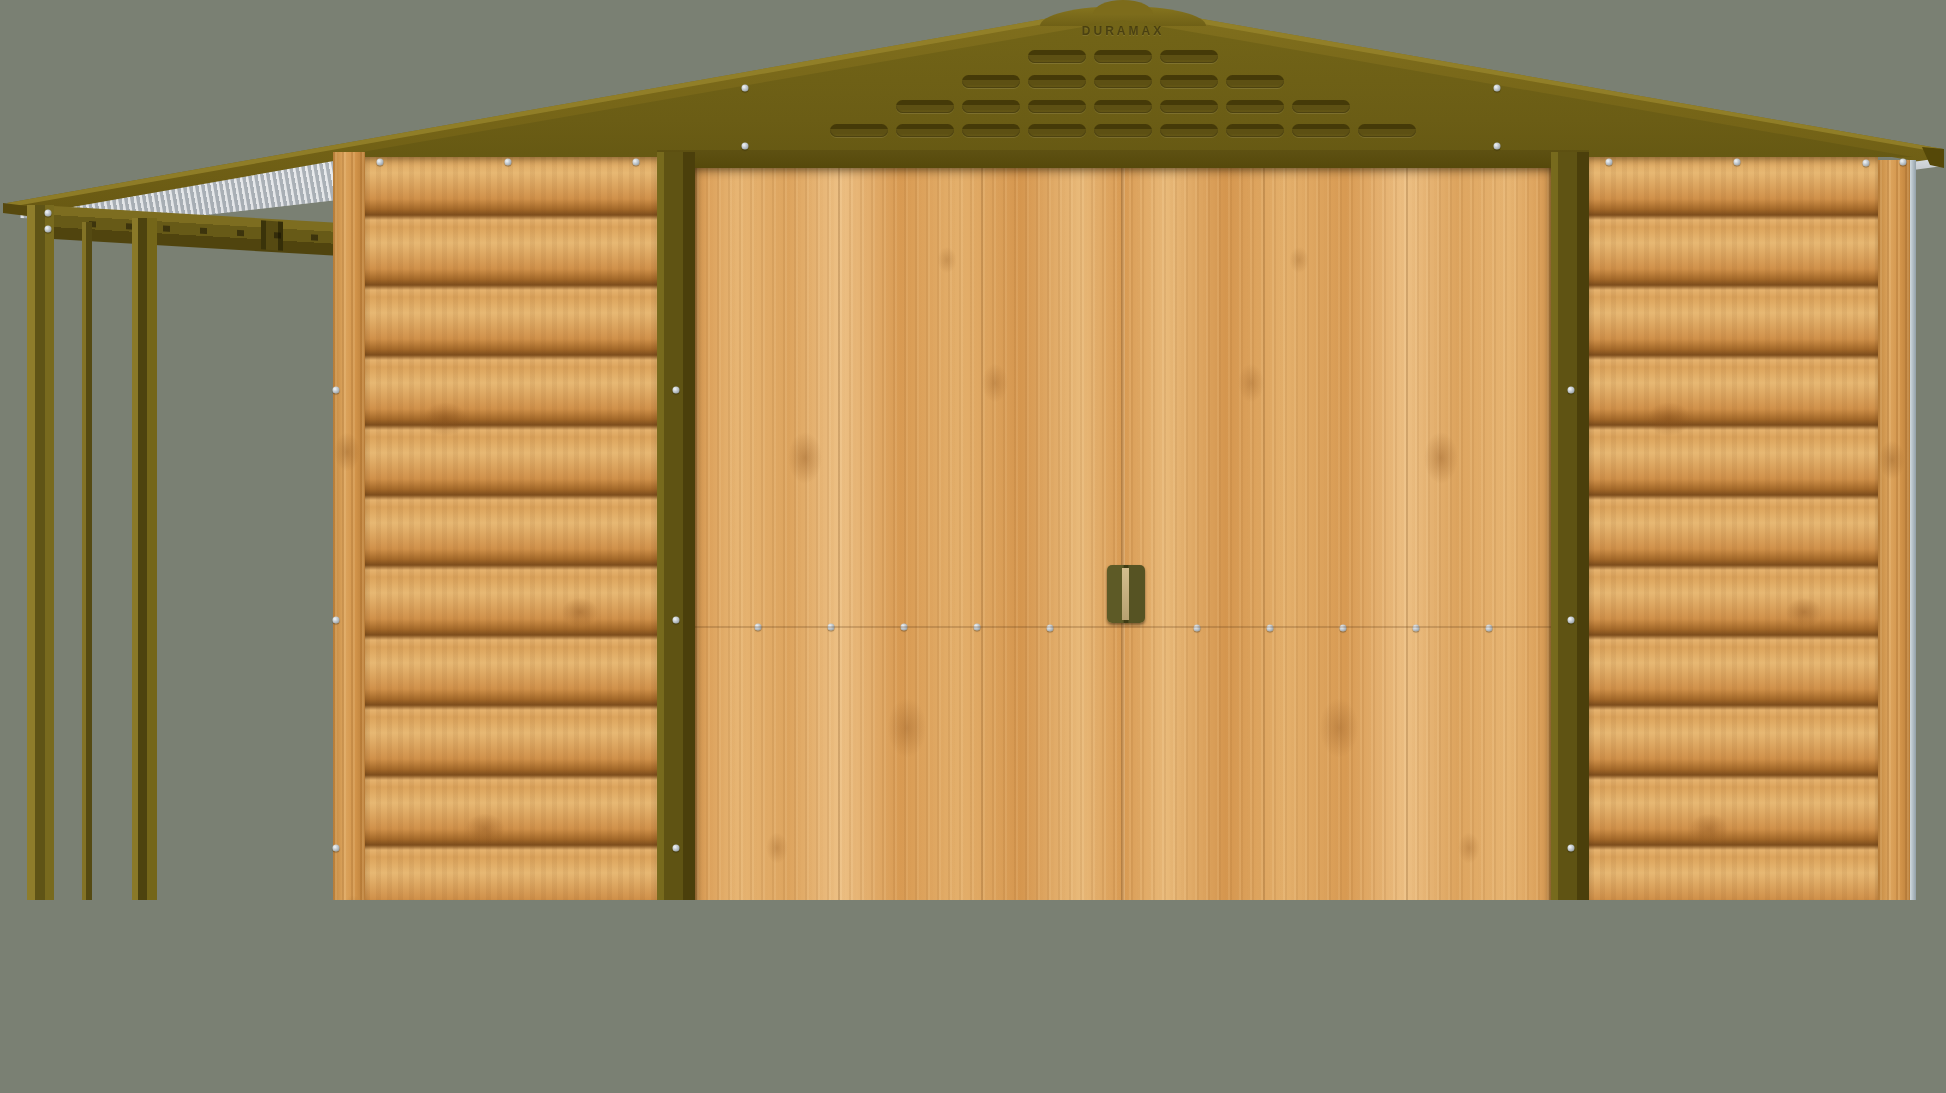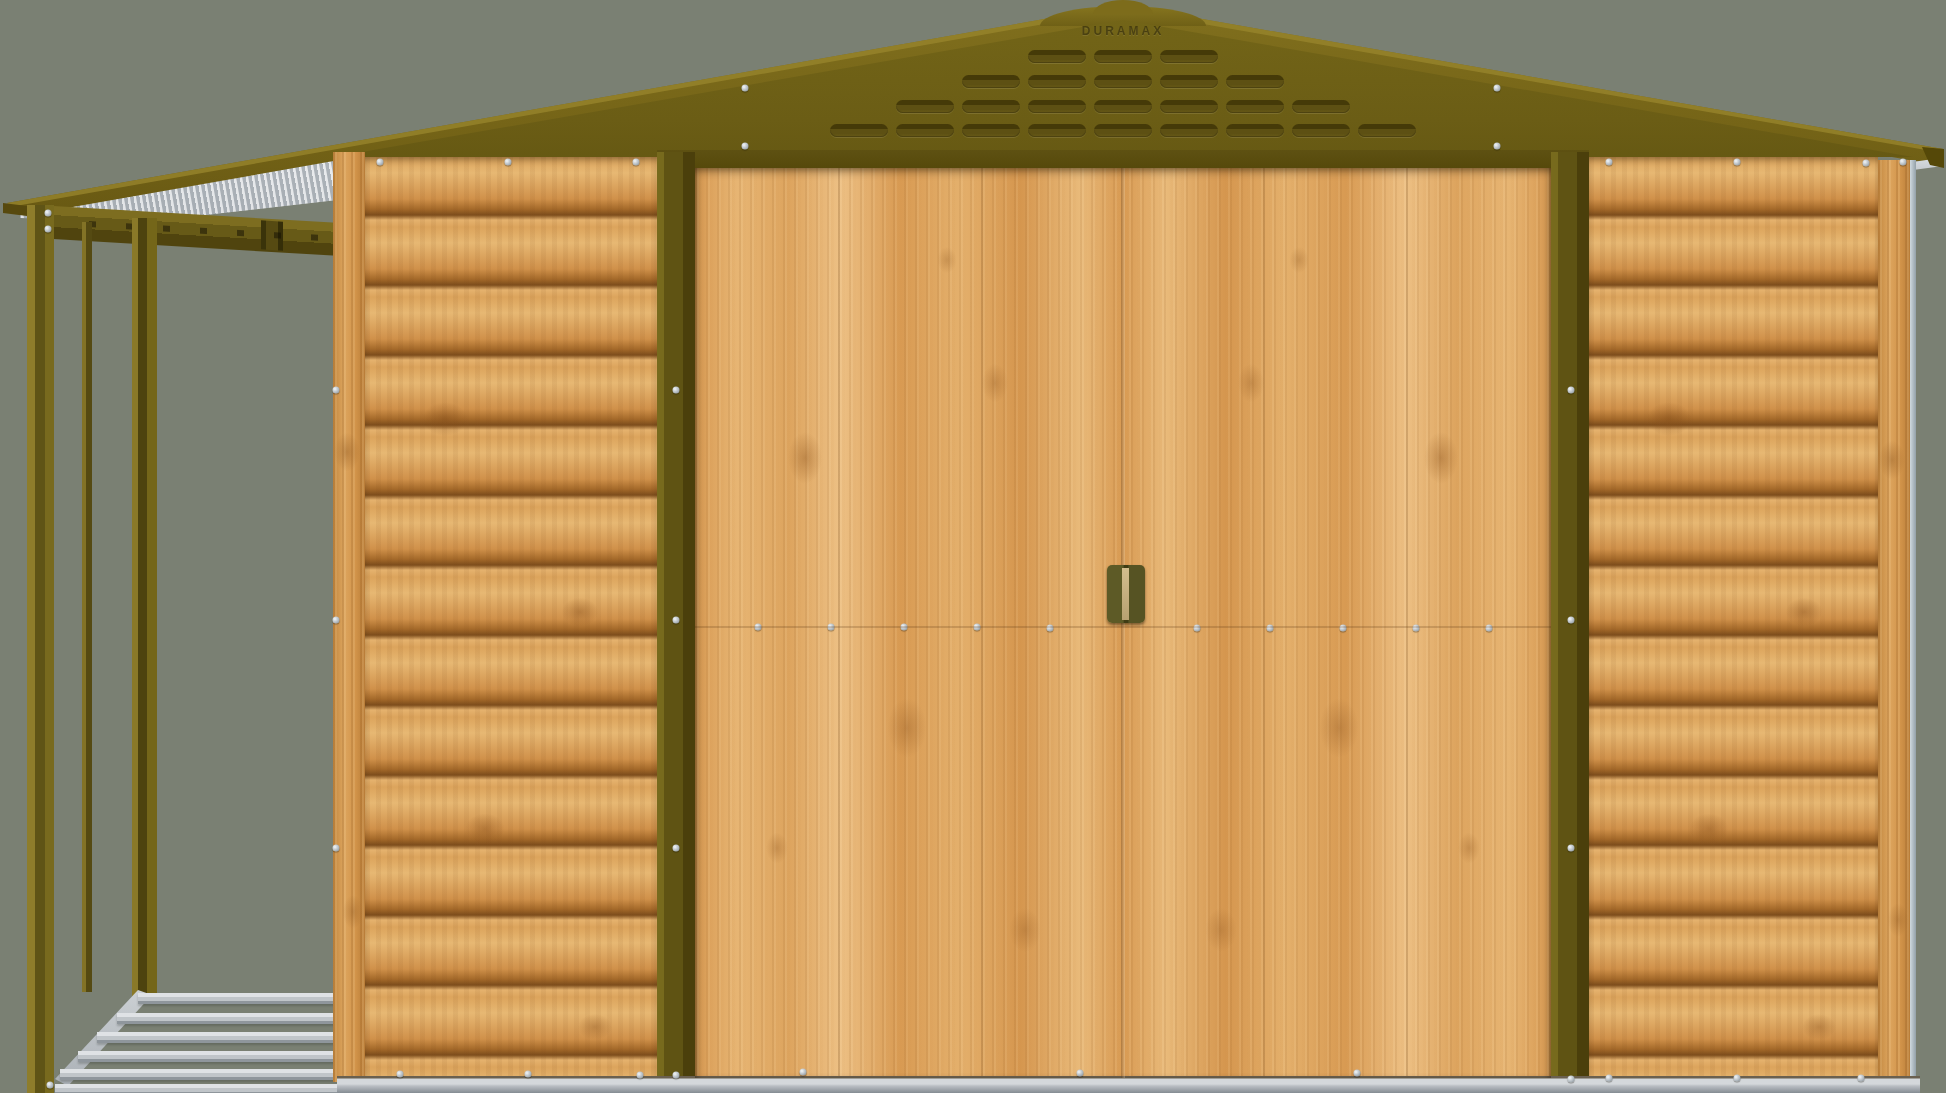--- a/index.html
+++ b/index.html
@@ -1,16 +1,16 @@
 <!DOCTYPE html>
 <html style="--background: #7a8073; --roof-olive: #756417; --gable-olive: #6b5d15; --trim-olive-dark: #544709; --post-olive: #5f5313; --wood-mid: #d89a52; --wood-light: #edc084; --wood-dark: #7d4d1c; --metal-silver: #c9ced3; --metal-shadow: #858c93; --bg: #7a8073;"><head>
 <meta charset="utf-8">
 <style>
   html,body{margin:0;padding:0;background:var(--bg,#7a8073);}
-  .stage{position:relative;width:1946px;height:1093px;overflow:hidden;background:var(--bg,#7a8073);
+  .stage{position:relative;width:1946px;height:900px;overflow:hidden;background:var(--bg,#7a8073);
          font-family:"Liberation Sans", sans-serif;}
   .abs{position:absolute;}
 
   
   .roof-band{left:0;top:0;width:1946px;height:230px;
     background:linear-gradient(180deg,#81701e 0%,#756417 55%,#665712 100%);
     clip-path:polygon(7px 203px,1123px 5px,1943px 149px,1943px 166px,1123px 22px,27px 215px);}
   .roof-highlight{left:0;top:0;width:1946px;height:230px;background:#97842c;opacity:.8;
     clip-path:polygon(7px 203px,1123px 5px,1943px 149px,1943px 153px,1123px 10px,10px 207px);}
   .ridge-cap{left:1040px;top:6px;width:166px;height:20px;background:linear-gradient(180deg,#86751f,#6f6016);

